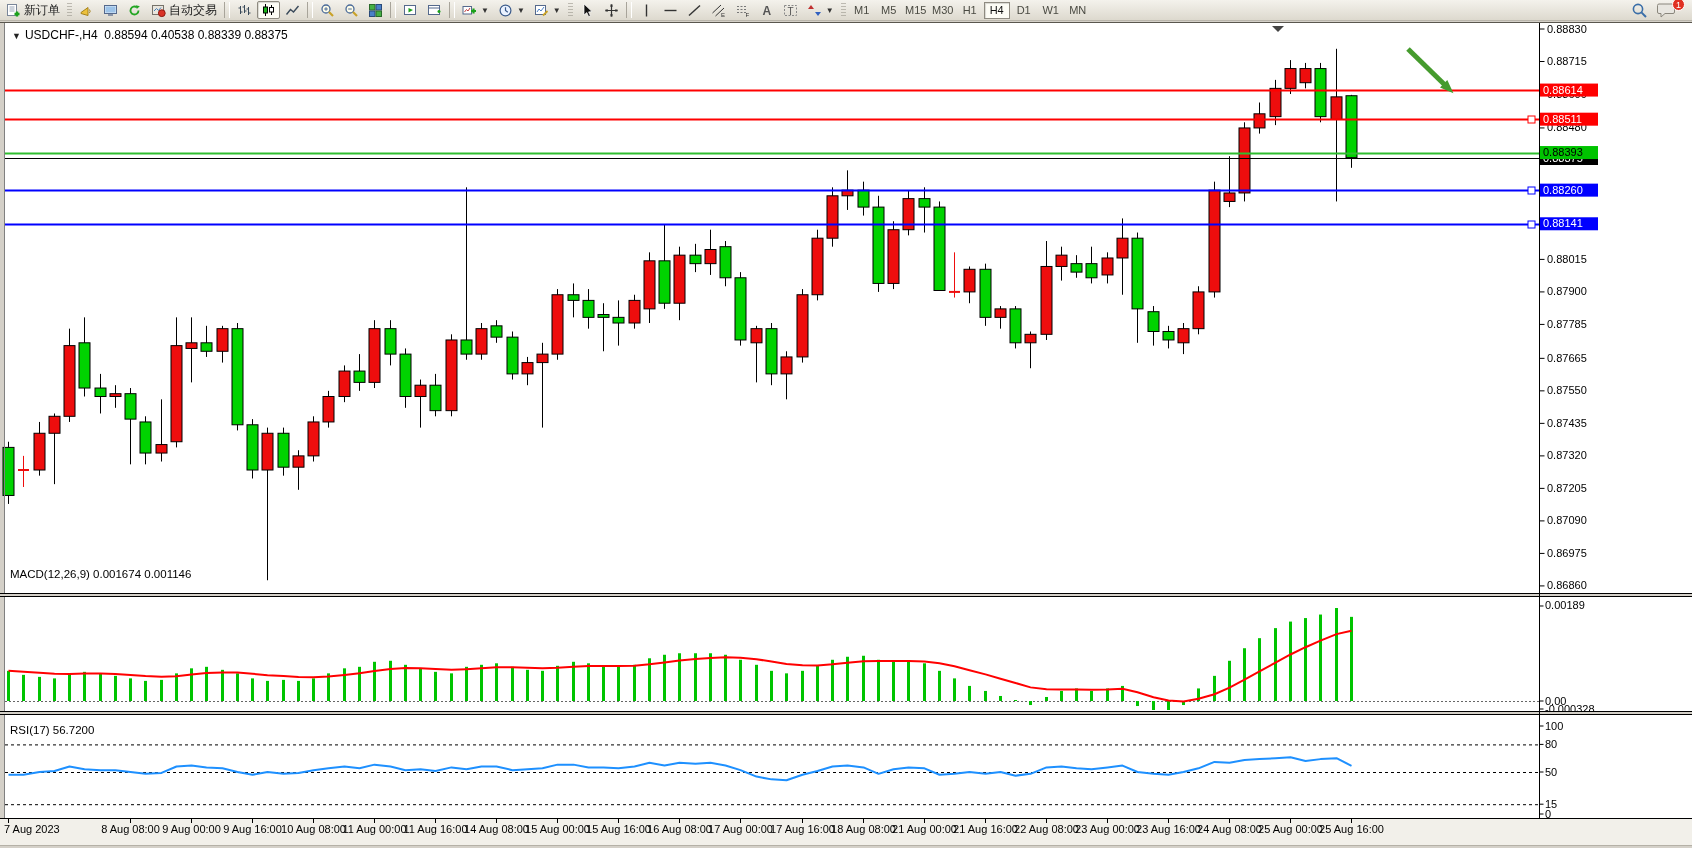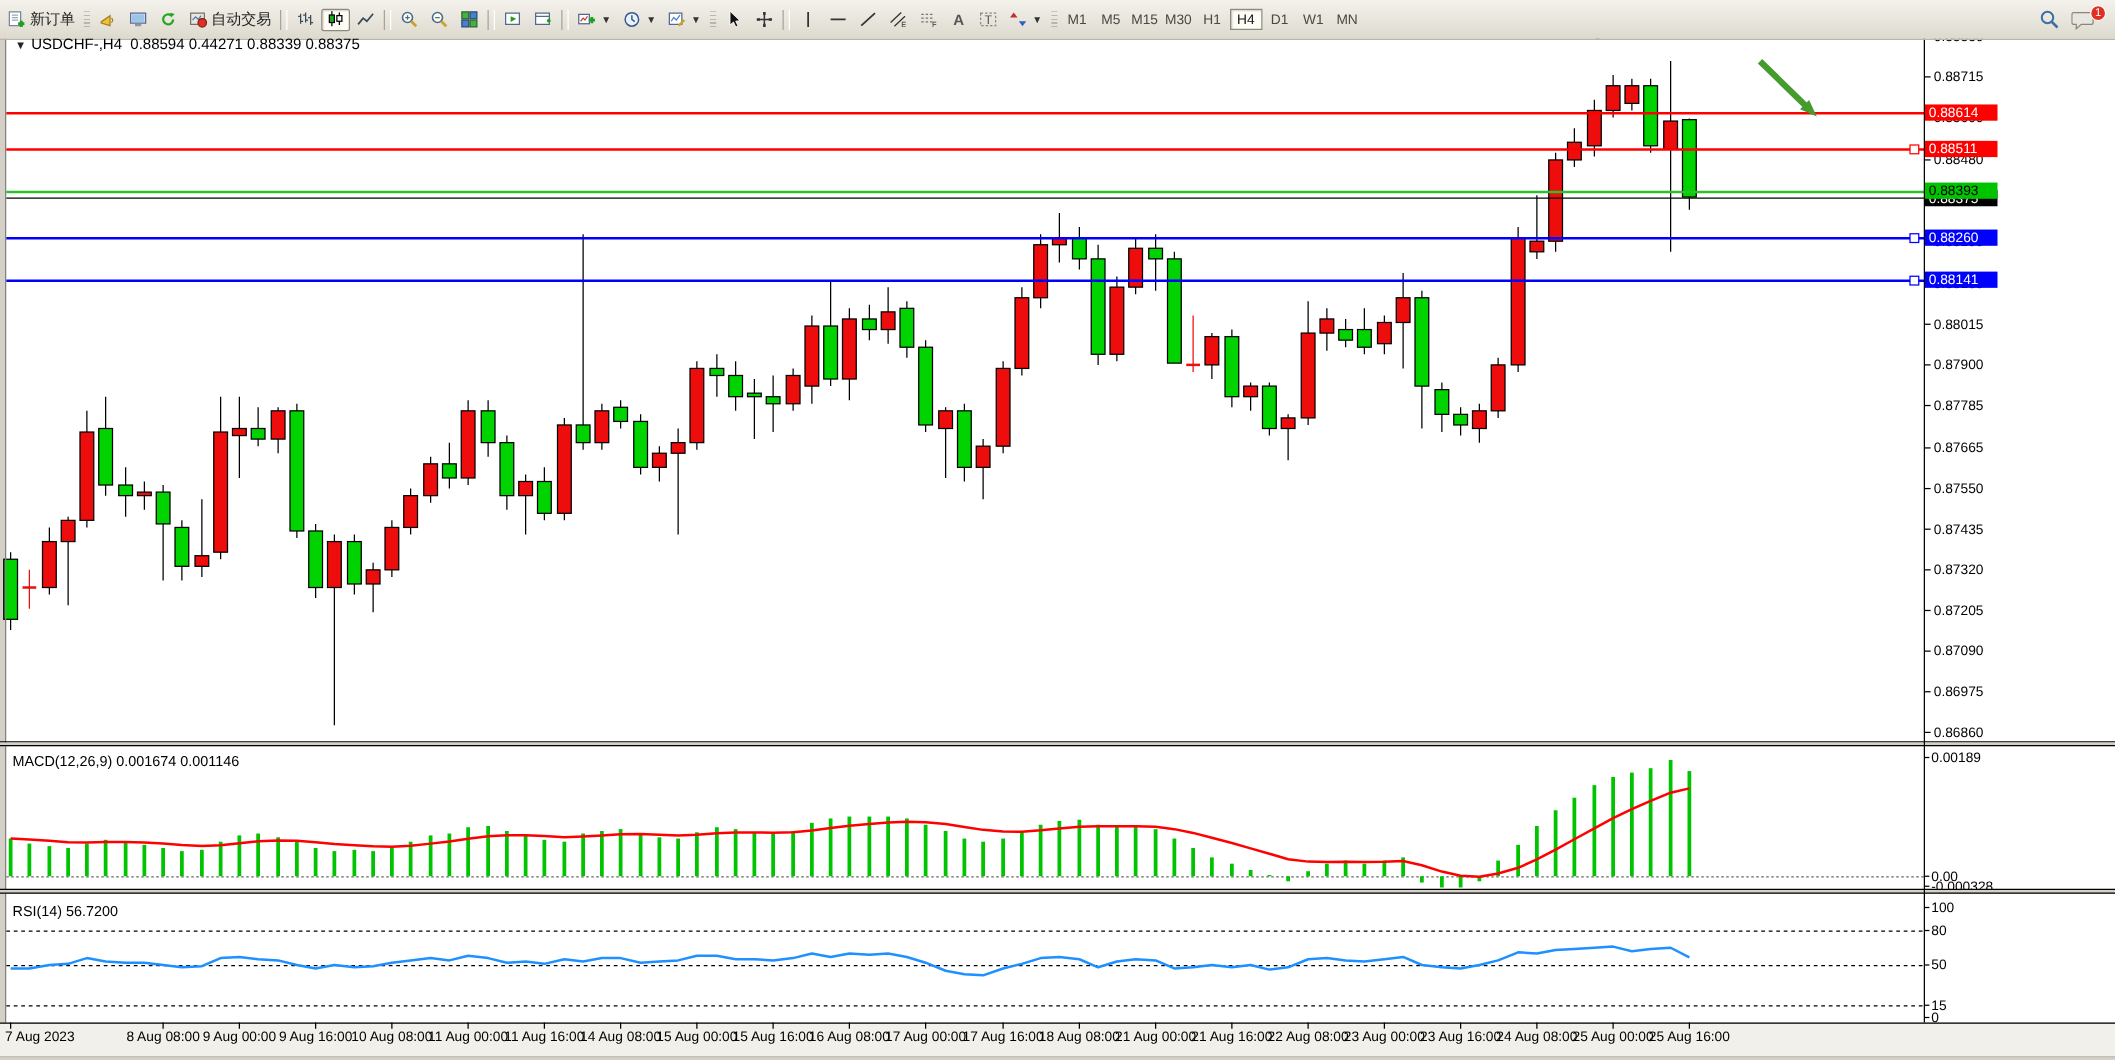--- a/index.html
+++ b/index.html
@@ -1,21 +1,21 @@
 <!DOCTYPE html>
 <html><head>
 <meta charset="utf-8">
 <style>
   * { box-sizing: border-box; margin: 0; padding: 0; }
   html,body { width:1692px; height:848px; overflow:hidden; background:#D4D0C8;
     font-family:"Liberation Sans", sans-serif; }
   #app { position:relative; width:1692px; height:848px; }
 
   
-  #toolbar { position:absolute; left:0; top:0; width:1692px; height:32px;
+  #toolbar { position:absolute; left:0; top:0; width:1692px; height:21px;
     background:linear-gradient(#F4F2EC,#DDD9CE); border-bottom:1px solid #B9B5AB;
     display:flex; align-items:center; padding:1px 2px; gap:1px; }
   .tb-btn { height:18px; display:flex; align-items:center; gap:3px; padding:1px 3px;
     border:1px solid transparent; border-radius:2px; font-size:12px; color:#222; cursor:default; }
   .tb-btn.active { border:1px solid #8E8A80; background:#FDFCF5; box-shadow:inset 1px 1px 1px rgba(0,0,0,.15); }
   .tb-sep { width:6px; height:16px; margin:0 2px; border-left:1px solid #A8A49A;
     border-right:1px solid #FFFFFF; }
   .tb-grip { width:5px; height:14px; margin:0 2px;
     background:repeating-linear-gradient(#9B978D 0 1px, transparent 1px 3px); opacity:.6; }
   .tb-caret { font-size:8px; color:#333; margin-left:1px; }
@@ -27,21 +27,21 @@
   .badge { position:absolute; top:-4px; right:-6px; background:#E03022; color:#fff;
     border-radius:8px; min-width:13px; height:13px; font-size:9px; display:flex;
     align-items:center; justify-content:center; border:1px solid #fff; }
   .chat-wrap { position:relative; margin-right:10px; }
   .tb-btn svg { display:block; }
 
   
   #chart-svg { position:absolute; left:0; top:0; }
   .hud { position:absolute; font-size:12px; color:#000; white-space:pre; z-index:5; }
   #symbol-label { left:12px; top:28px; }
-  #macd-label  { left:10px; top:604px; font-size:11.5px; }
+  #macd-label  { left:10px; top:568px; font-size:11.5px; }
   #rsi-label   { left:10px; top:724px; font-size:11.5px; }
   .tri { font-size:9px; color:#222; margin-right:4px; }
 </style>
 </head>
 <body>
 
 <div id="app">
   <svg id="chart-svg" width="1692" height="848">
       <rect x="0" y="0" width="1692" height="848" fill="#D4D0C8"></rect>
       <rect x="4" y="23" width="1688" height="795" fill="#FFFFFF"></rect>
@@ -886,16 +886,16 @@
       <div class="tb-btn chat-wrap">
         <span>
           <svg width="19" height="16">
             <path d="M2 2h14a1.5 1.5 0 0 1 1.5 1.5V10A1.5 1.5 0 0 1 16 11.5H8L4 15v-3.5H2A1.5 1.5 0 0 1 .5 10V3.5A1.5 1.5 0 0 1 2 2z" fill="#E8E6E0" stroke="#8A867C"></path>
           </svg>
         </span>
         <span class="badge">1</span>
       </div>
     </div>
 
-  <div class="hud" id="symbol-label"><span class="tri">▼</span><span>USDCHF-,H4</span><span>  </span><span>0.88594 0.44271 0.88339 0.88375</span></div>
+  <div class="hud" id="symbol-label"><span class="tri">▼</span><span>USDCHF-,H4</span><span>  </span><span>0.88594 0.40538 0.88339 0.88375</span></div>
   <div class="hud" id="macd-label">MACD(12,26,9) 0.001674 0.001146</div>
-  <div class="hud" id="rsi-label">RSI(14) 56.7200</div>
+  <div class="hud" id="rsi-label">RSI(17) 56.7200</div>
 </div>
 
 </body></html>

